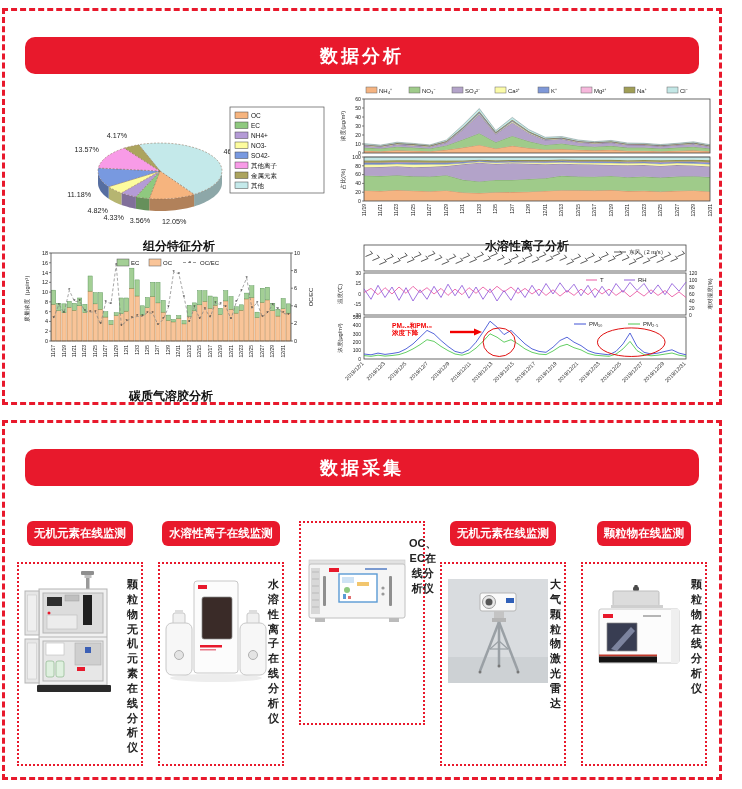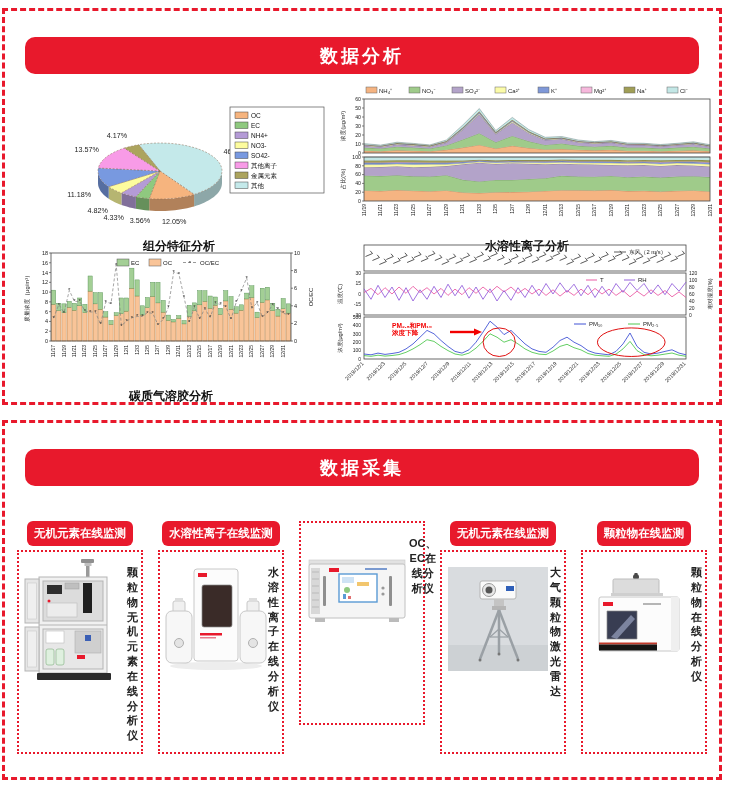--- a/index.html
+++ b/index.html
@@ -15,21 +15,21 @@
   .fig{position:absolute;margin:0;text-align:center;}
   #fig-pie{left:18px;top:72px;width:312px;}
   #fig-ion{left:330px;top:72px;width:384px;}
   #fig-carbon{left:16px;top:234px;width:300px;}
   #fig-poll{left:328px;top:232px;width:388px;}
   figcaption{font-weight:bold;font-size:12px;color:#111;margin-top:1px;}
   svg text{font-family:"Liberation Sans",sans-serif;}
   .stations{position:absolute;left:12px;right:12px;top:98px;display:flex;justify-content:space-between;}
   .station{width:126px;display:flex;flex-direction:column;}
   .badge{align-self:center;background:#e8192c;color:#fff;font-size:11.5px;font-weight:bold;
-         padding:5px 7px;border-radius:6px;white-space:nowrap;margin-bottom:4px;}
+         padding:5px 7px;border-radius:6px;white-space:nowrap;margin-bottom:16px;}
   .card{border:2px dotted #e8192c;height:204px;padding:6px 4px;box-sizing:border-box;
         display:flex;background:#fff;}
   .illus{height:128px;display:flex;align-items:center;justify-content:center;}
   .caption{font-size:11px;font-weight:bold;color:#222;text-align:center;margin-top:7px;line-height:1.35;}
 </style>
 </head>
 <body>
 
 <div class="page">
 

